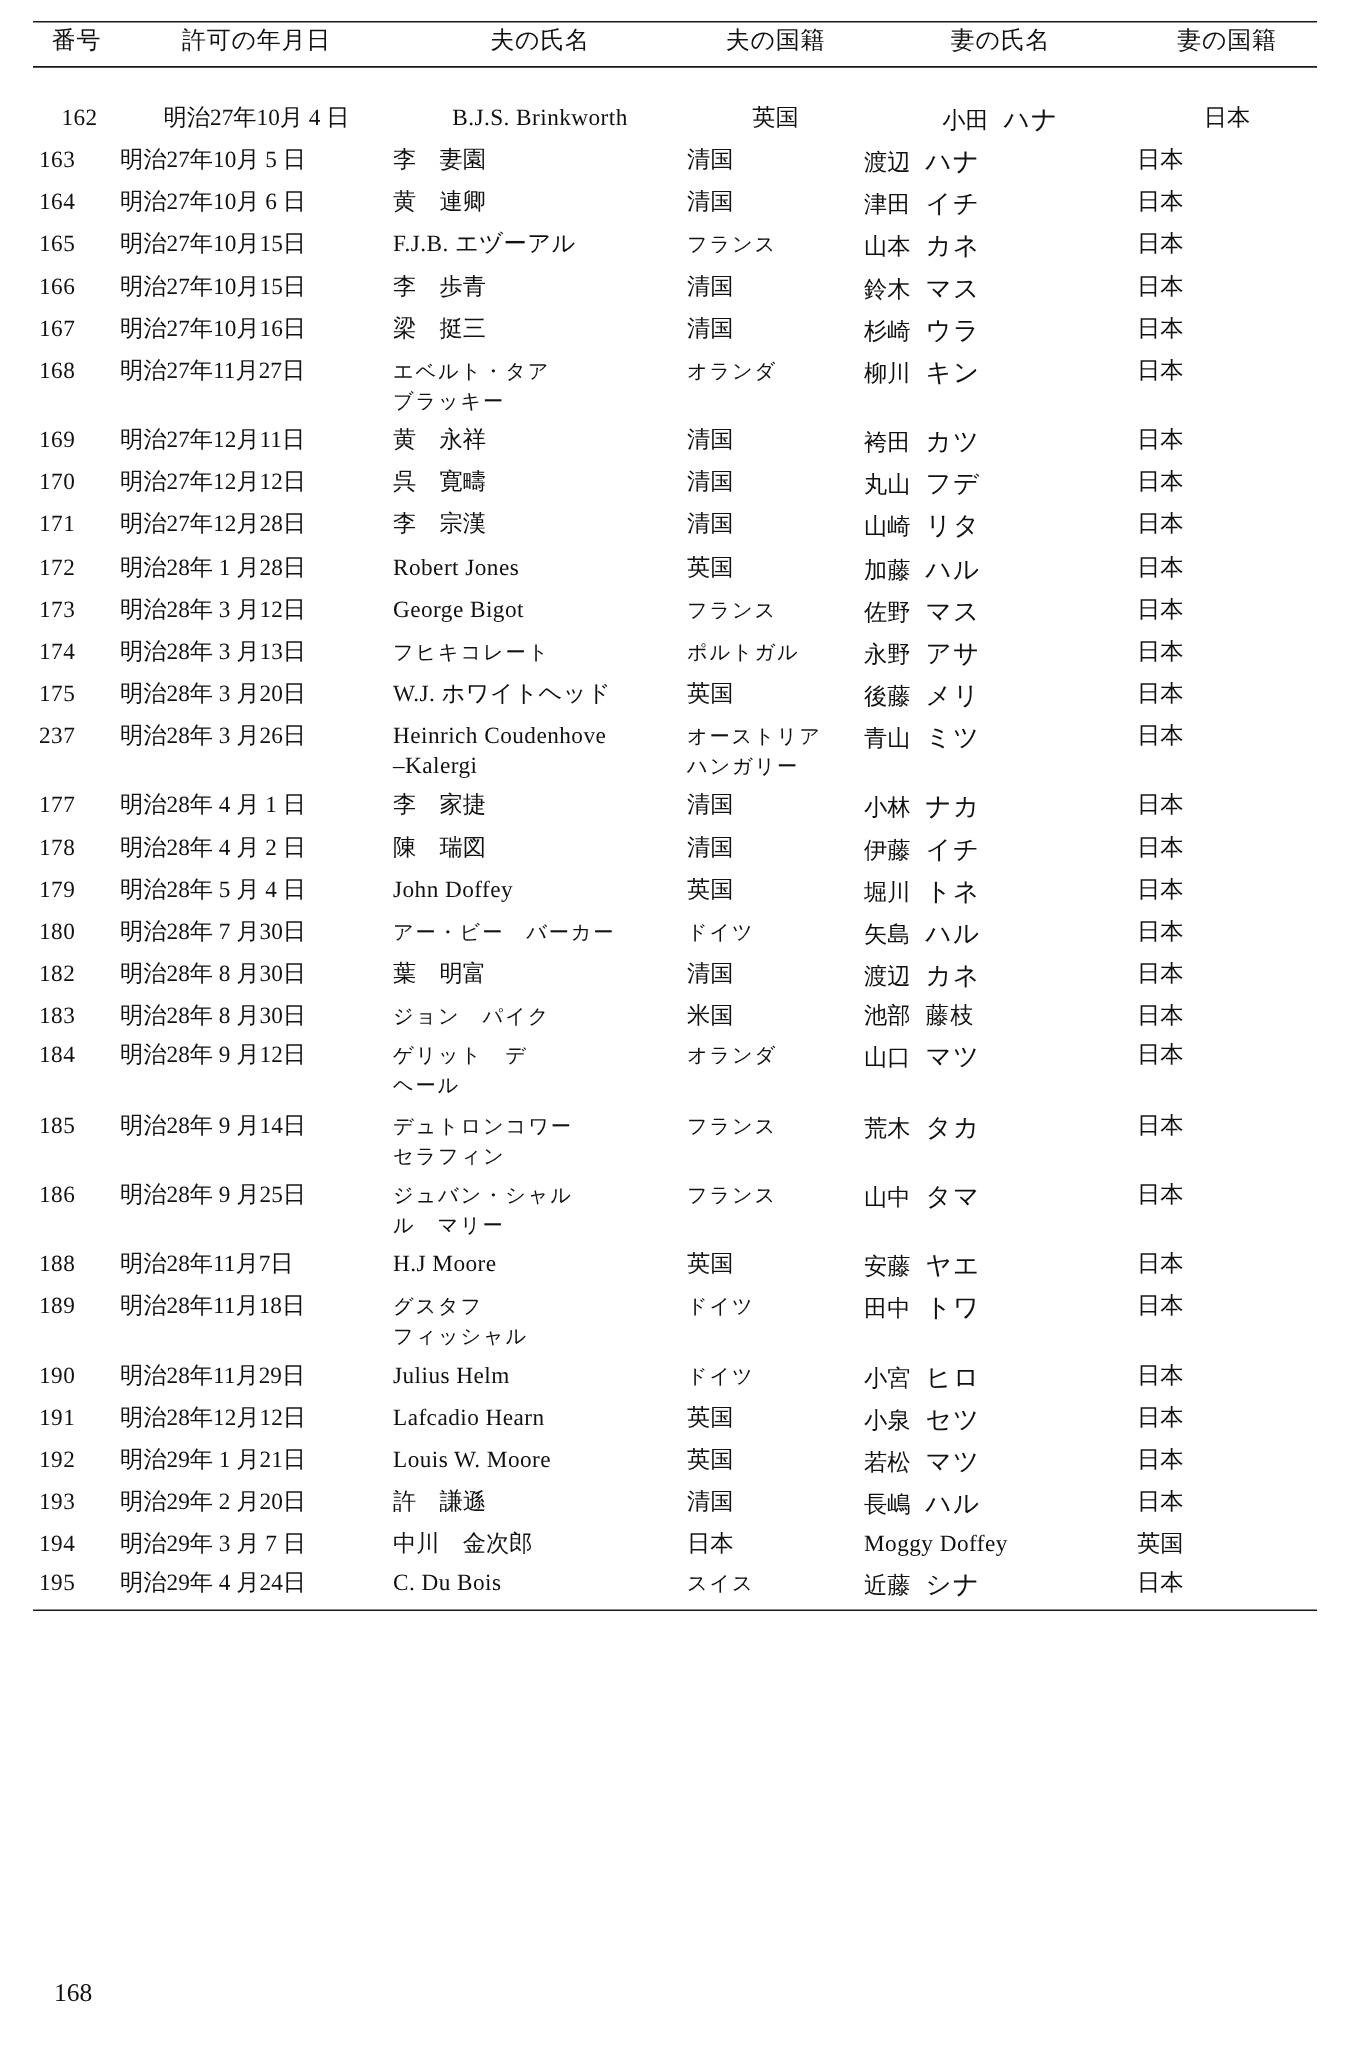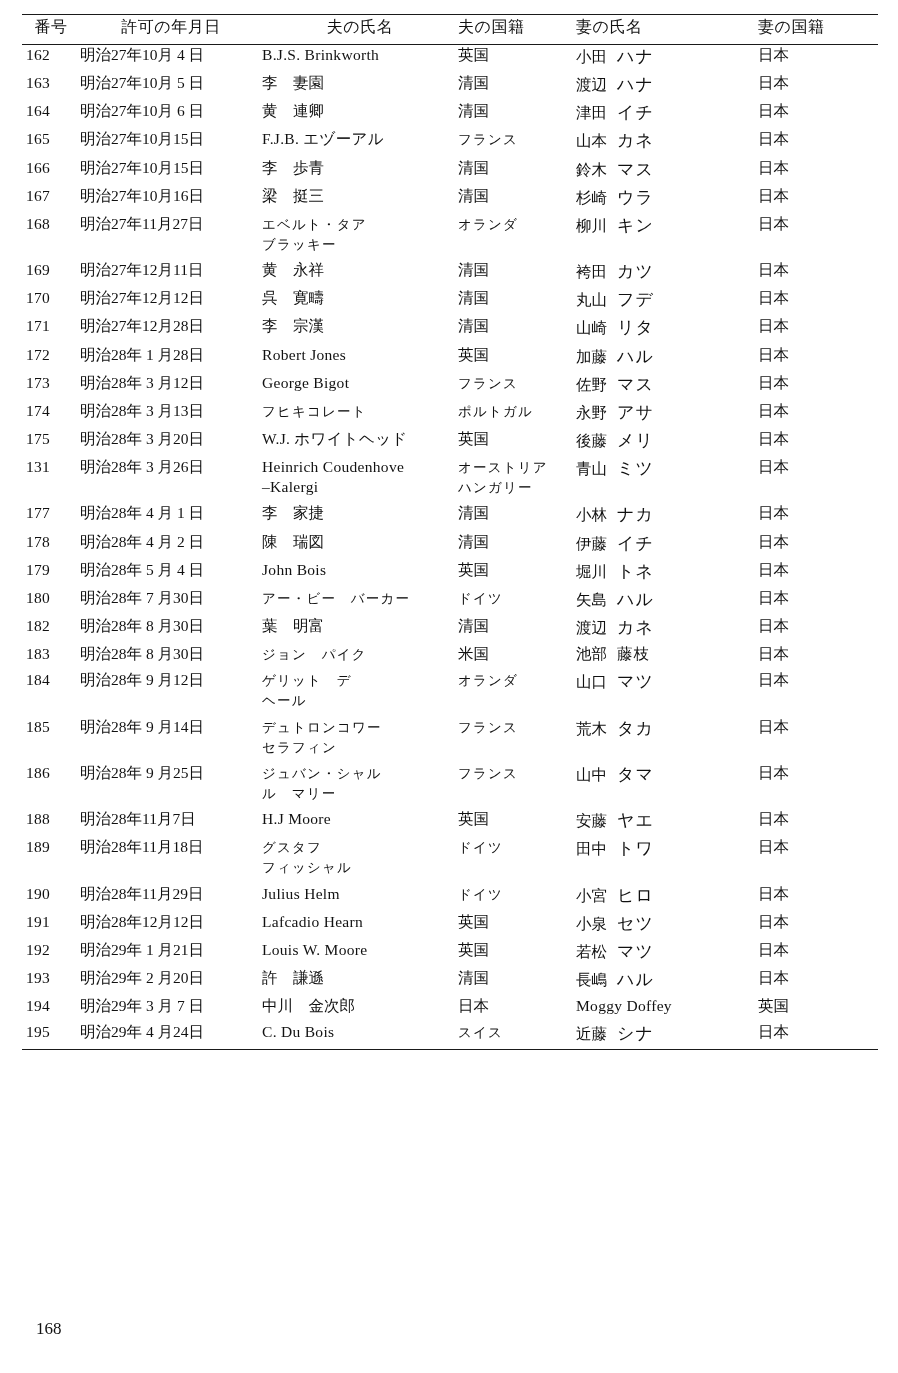--- a/index.html
+++ b/index.html
@@ -31,36 +31,36 @@
   table.registry col.c-no      { width: 58px; }
   table.registry col.c-date    { width: 182px; }
   table.registry col.c-hname   { width: 196px; }
   table.registry col.c-hnat    { width: 118px; }
   table.registry col.c-wname   { width: 182px; }
   table.registry col.c-wnat    { width: 120px; }
 
   thead th {
     font-weight: normal;
     font-size: 16px;
-    text-align: left;
+    text-align: center;
     padding: 2px 0 6px 0;
     border-bottom: 1.6px solid #1a1a1a;
     letter-spacing: 0.5px;
   }
   thead th.center { text-align: center; }
   thead tr.rule-top th { border-top: 1.6px solid #1a1a1a; }
 
   tbody td {
     padding: 3.0px 0 3.0px 0;
     vertical-align: top;
     line-height: 1.30;
     font-size: 15.5px;
     white-space: pre-line;
   }
-  tbody tr:first-child td { padding-top: 0; }
+  tbody tr:first-child td { padding-top: 24px; text-align: center; }
 
   td.num {
     text-align: left;
     padding-left: 4px;
     font-family: "Liberation Serif", serif;
   }
   td.date {
     font-family: "Liberation Serif", serif;
     letter-spacing: 0px;
   }
@@ -234,21 +234,21 @@
         </tr>
         <tr>
           <td class="num"><span class="latin">175</span></td>
           <td class="date"><span class="surname">明治28年 3 月20日</span></td>
           <td class="hname"><span class="latin">W.J. ホワイトヘッド</span></td>
           <td class="hnat"><span class="surname">英国</span></td>
           <td class="wname"><span class="surname">後藤</span><span class="given">メリ</span></td>
           <td class="wnat"><span class="surname">日本</span></td>
         </tr>
         <tr>
-          <td class="num"><span class="latin">131</span></td>
+          <td class="num"><span class="latin">237</span></td>
           <td class="date"><span class="surname">明治28年 3 月26日</span></td>
           <td class="hname"><span class="latin">Heinrich Coudenhove
 –Kalergi</span></td>
           <td class="hnat"><span class="kana">オーストリア
 ハンガリー</span></td>
           <td class="wname"><span class="surname">青山</span><span class="given">ミツ</span></td>
           <td class="wnat"><span class="surname">日本</span></td>
         </tr>
         <tr>
           <td class="num"><span class="latin">177</span></td>
@@ -262,21 +262,21 @@
           <td class="num"><span class="latin">178</span></td>
           <td class="date"><span class="surname">明治28年 4 月 2 日</span></td>
           <td class="hname"><span class="surname">陳　瑞図</span></td>
           <td class="hnat"><span class="surname">清国</span></td>
           <td class="wname"><span class="surname">伊藤</span><span class="given">イチ</span></td>
           <td class="wnat"><span class="surname">日本</span></td>
         </tr>
         <tr>
           <td class="num"><span class="latin">179</span></td>
           <td class="date"><span class="surname">明治28年 5 月 4 日</span></td>
-          <td class="hname"><span class="latin">John Bois</span></td>
+          <td class="hname"><span class="latin">John Doffey</span></td>
           <td class="hnat"><span class="surname">英国</span></td>
           <td class="wname"><span class="surname">堀川</span><span class="given">トネ</span></td>
           <td class="wnat"><span class="surname">日本</span></td>
         </tr>
         <tr>
           <td class="num"><span class="latin">180</span></td>
           <td class="date"><span class="surname">明治28年 7 月30日</span></td>
           <td class="hname"><span class="kana">アー・ビー　バーカー</span></td>
           <td class="hnat"><span class="kana">ドイツ</span></td>
           <td class="wname"><span class="surname">矢島</span><span class="given">ハル</span></td>

